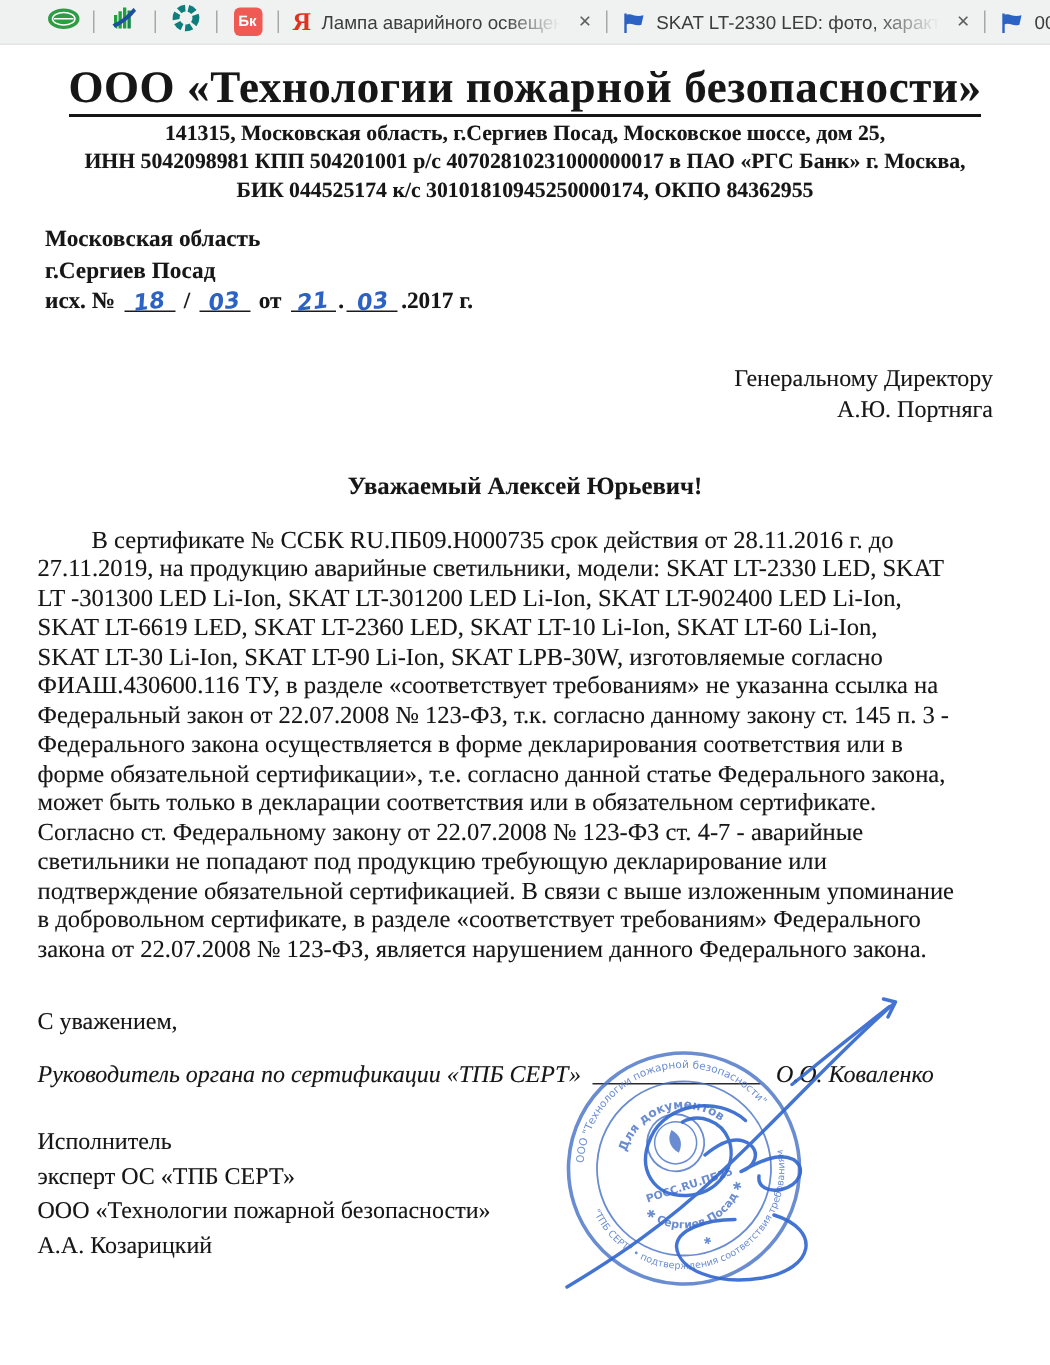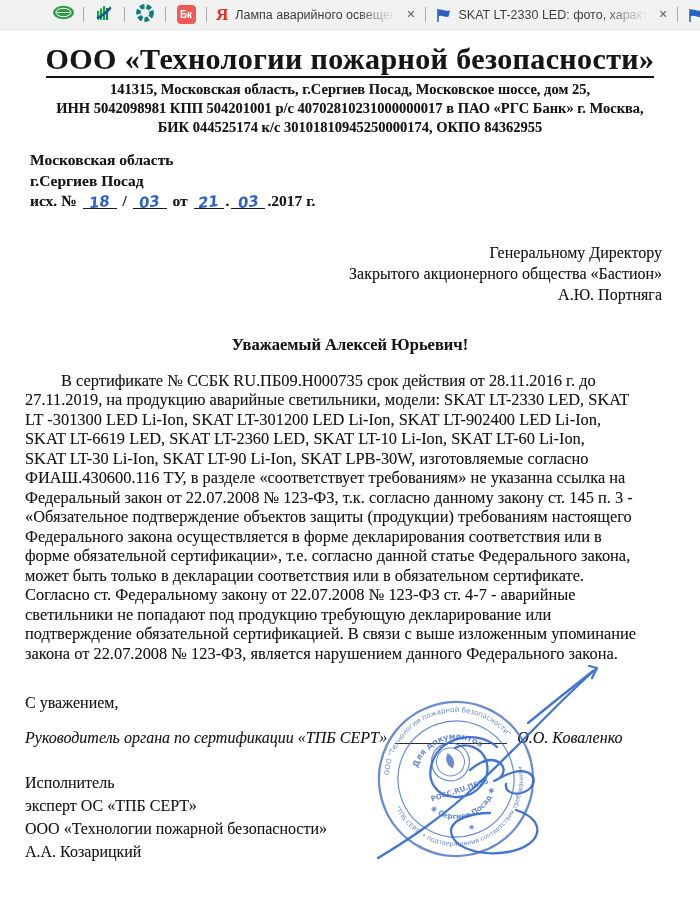--- a/index.html
+++ b/index.html
@@ -1,20 +1,20 @@
 <!DOCTYPE html>
 <html><head>
 <meta charset="utf-8">
 <style>
   html,body{margin:0;padding:0;background:#fff;}
   body{width:700px;height:910px;overflow:hidden;position:relative;font-family:"Liberation Serif",serif;}
 
   
   .tabbar{height:30px;background:#f0f1f1;border-bottom:1px solid #e4e4e4;display:flex;align-items:center;
-          padding-left:52px;box-sizing:border-box;font-family:"Liberation Sans",sans-serif;white-space:nowrap;overflow:hidden;}
+          padding-left:31px;box-sizing:border-box;font-family:"Liberation Sans",sans-serif;white-space:nowrap;overflow:hidden;}
   .pin{width:22px;height:22px;display:flex;align-items:center;justify-content:center;flex:0 0 auto;}
   .vsep{width:1px;height:15px;background:#a8a8a8;margin:0 9px;flex:0 0 auto;}
   .tab{display:flex;align-items:center;flex:0 0 auto;}
   .tab-fav{margin-right:7px;display:flex;align-items:center;}
   .yletter{color:#e0321f;font-family:"Liberation Serif",serif;font-weight:bold;font-size:17px;line-height:1;}
   .tab-title{font-size:12.5px;color:#3d3d3d;overflow:hidden;display:inline-block;vertical-align:middle;
              -webkit-mask-image:linear-gradient(90deg,#000 75%,transparent 98%);
              mask-image:linear-gradient(90deg,#000 75%,transparent 98%);}
   .t1{width:163px;} .t2{width:192px;} .t3{width:46px;-webkit-mask-image:none;mask-image:none;}
   .tab-close{color:#5f5f5f;font-size:11px;margin-left:8px;cursor:default;}
@@ -135,41 +135,40 @@
       <span class="hw-slot w34"><span class="hw">18</span></span>
       <span>/</span>
       <span class="hw-slot w34"><span class="hw">03</span></span>
       <span>от</span>
       <span class="hw-slot w30"><span class="hw">21</span></span><span>.</span><span class="hw-slot w34"><span class="hw">03</span></span><span>.2017 г.</span>
     </div>
   </div>
 
   <div class="recipient">
       <div>Генеральному Директору</div>
-      <div>Закрытого акционерного общества  «Бастион»</div>
       <div>А.Ю. Портняга</div>
     </div>
 
   <div class="salutation">Уважаемый Алексей Юрьевич!</div>
 
   <div class="bodytext">
       <div>В сертификате № ССБК RU.ПБ09.Н000735 срок действия от 28.11.2016 г. до</div>
       <div>27.11.2019, на продукцию аварийные светильники, модели: SKAT LT-2330 LED, SKAT</div>
       <div>LT -301300 LED Li-Ion, SKAT LT-301200 LED Li-Ion, SKAT LT-902400 LED Li-Ion,</div>
       <div>SKAT LT-6619 LED, SKAT LT-2360 LED, SKAT LT-10 Li-Ion, SKAT LT-60 Li-Ion,</div>
       <div>SKAT LT-30 Li-Ion, SKAT LT-90 Li-Ion, SKAT LPB-30W, изготовляемые согласно</div>
       <div>ФИАШ.430600.116 ТУ, в разделе «соответствует требованиям» не указанна ссылка на</div>
       <div>Федеральный закон от 22.07.2008 № 123-ФЗ, т.к. согласно данному закону ст. 145 п. 3  -</div>
-      <div>«Обязательное подтверждение объектов защиты (продукции) требованиям настоящего</div>
       <div>Федерального закона осуществляется в форме декларирования соответствия или в</div>
       <div>форме обязательной сертификации», т.е. согласно данной статье Федерального закона,</div>
       <div>может быть только в декларации соответствия или в обязательном сертификате.</div>
       <div>Согласно ст. Федеральному закону от 22.07.2008 № 123-ФЗ ст. 4-7  - аварийные</div>
       <div>светильники не попадают под продукцию требующую декларирование или</div>
       <div>подтверждение обязательной сертификацией. В связи с выше изложенным упоминание</div>
+      <div>в добровольном сертификате, в разделе «соответствует требованиям» Федерального</div>
       <div>закона от 22.07.2008 № 123-ФЗ, является нарушением данного Федерального закона.</div>
     </div>
 
   <div class="closing">С уважением,</div>
   <div class="closing-row">
     <span>Руководитель органа по сертификации «ТПБ СЕРТ»</span>
     <span class="sig-line"></span>
     <span>О.О. Коваленко</span>
   </div>
 

